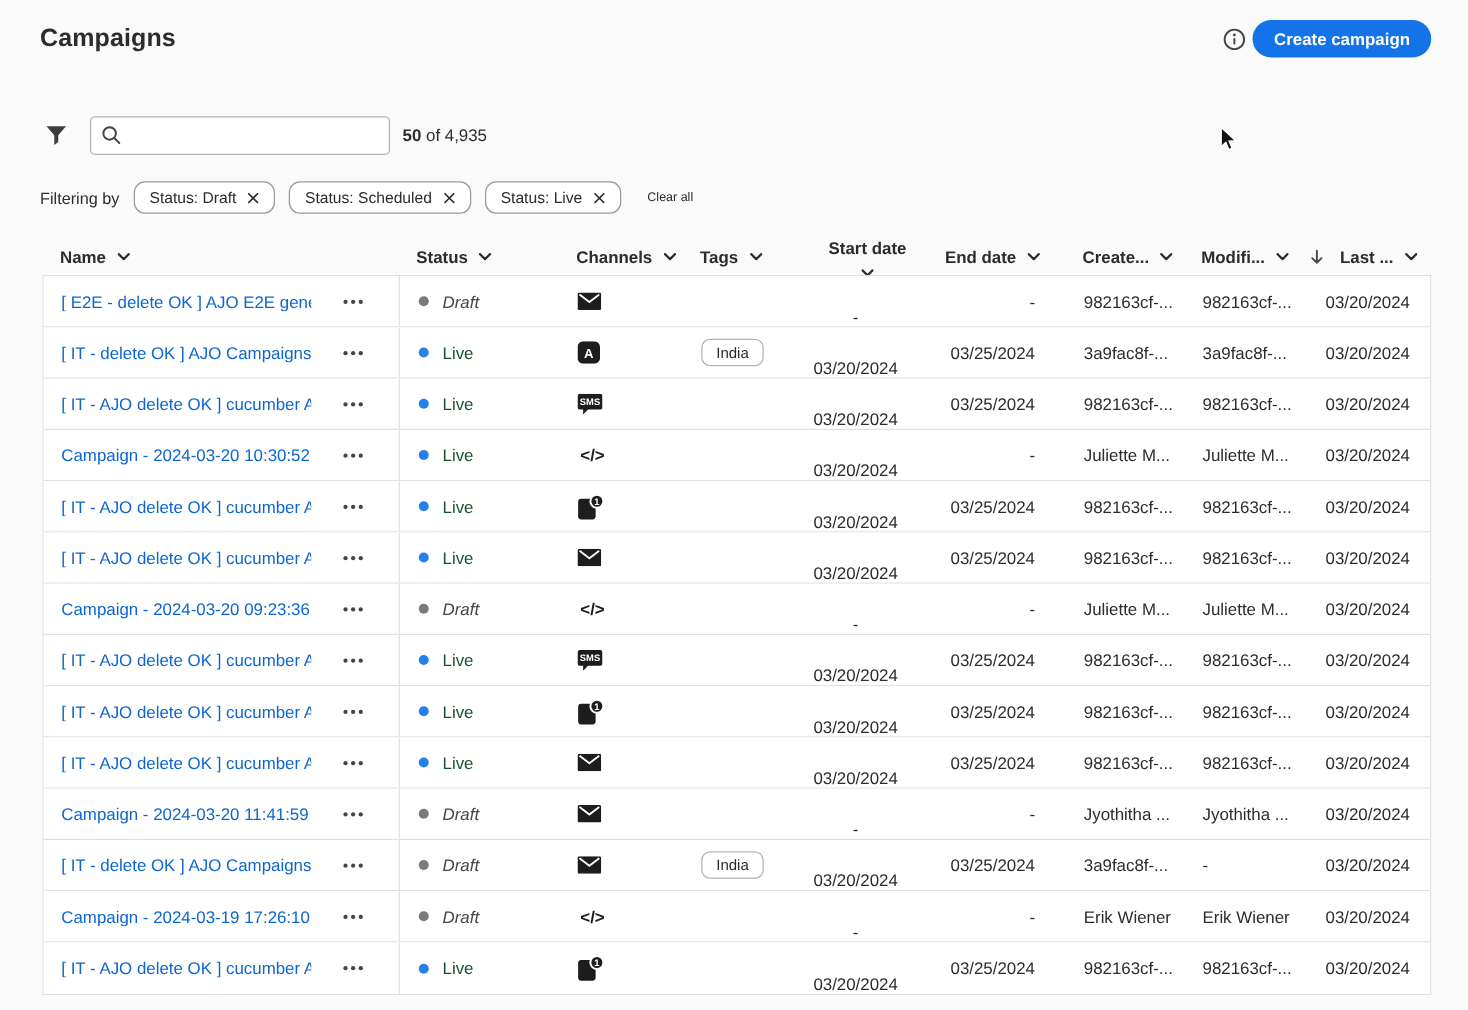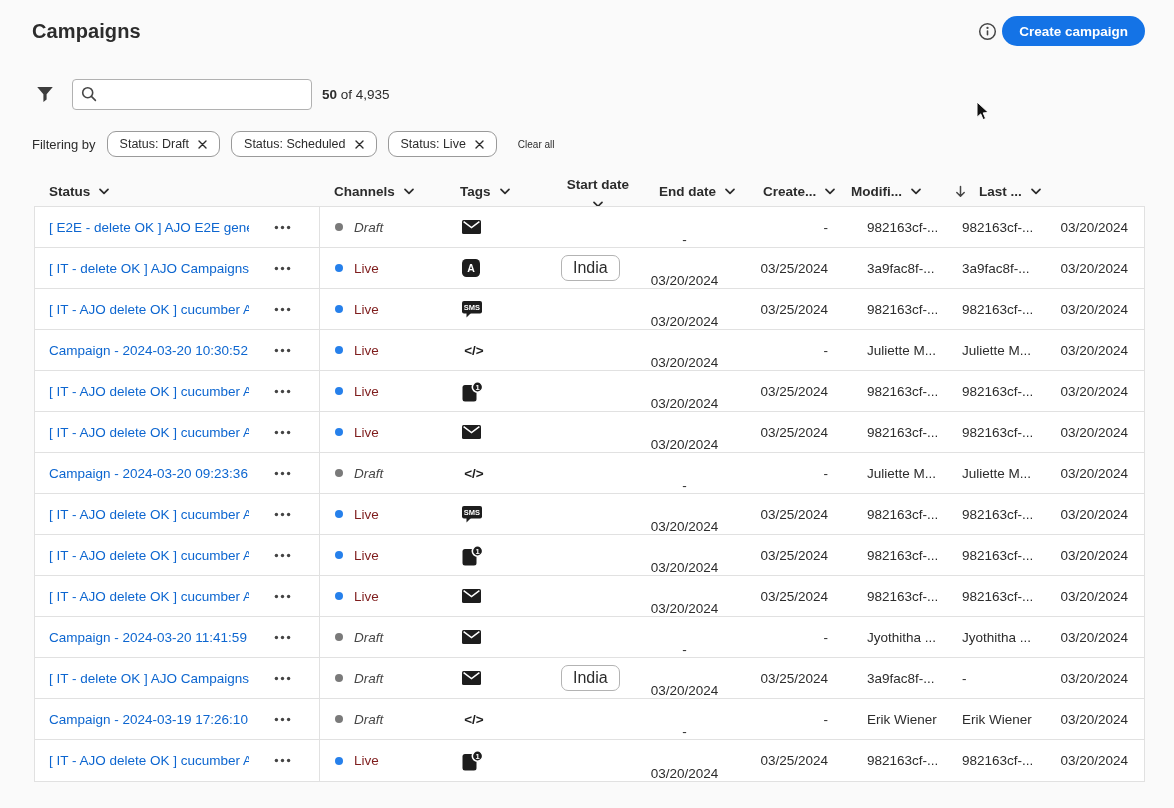--- a/index.html
+++ b/index.html
@@ -14,21 +14,21 @@
   .topbar { display:flex; align-items:center; padding:16px 29px 0 32px; }
   .page-title { font-size:20px; font-weight:700; letter-spacing:.1px; }
   .topbar-right { margin-left:auto; display:flex; align-items:center; gap:3px; }
   .icon-btn { background:none; border:none; cursor:pointer; display:flex; align-items:center; padding:2px; }
   .primary-btn {
     background:var(--accent,#1473e6); color:#fff; border:none; cursor:pointer;
     height:30px; padding:0 17px; border-radius:15px;
     font-family:inherit; font-size:13.5px; font-weight:700;
   }
   
-  .controls { display:flex; align-items:center; margin:33px 29px 0 32px; }
+  .controls { display:flex; align-items:center; margin:47px 29px 0 32px; }
   .funnel-btn { background:none; border:none; cursor:pointer; padding:4px; margin-right:14px; display:flex; }
   .searchbox {
     position:relative; width:240px; height:31px;
   }
   .searchbox input {
     width:100%; height:100%; border:1px solid #b1b1b1; border-radius:4px;
     background:#fff; padding:0 10px 0 32px; font-family:inherit; font-size:13px; color:#2c2c2c; outline:none;
   }
   .searchbox .mag { position:absolute; left:9px; top:7px; }
   .result-count { margin-left:10px; font-size:13.5px; color:#2c2c2c; }
@@ -72,25 +72,25 @@
   .tbody .c-end   { justify-content:flex-end; padding-right:13px; padding-left:0; }
   .tbody .c-last  { justify-content:flex-end; padding-right:18px; padding-left:0; }
   .name-link {
     color:var(--link,#0d66d0); text-decoration:none; white-space:nowrap;
     max-width:200px; overflow:hidden; display:inline-block; cursor:pointer;
   }
   .more-btn { background:none; border:none; cursor:pointer; margin-left:22px; display:flex; padding:3px; }
   .dot { width:8px; height:8px; border-radius:50%; flex:0 0 auto; margin-right:11px; }
   .dot.live  { background:var(--dot-live,#2680eb); }
   .dot.draft { background:var(--dot-draft,#7a7a7a); }
-  .status-text.live  { color:#7f1d1d; }
+  .status-text.live  { color:#14532d; }
   .status-text.draft { color:#464646; font-style:italic; }
   .tag-chip {
     border:1px solid #b3b3b3; border-radius:7px; background:#fff;
-    font-size:16px; color:#2c2c2c; padding:3px 11px; white-space:nowrap;
+    font-size:12px; color:#2c2c2c; padding:3px 11px; white-space:nowrap;
   }
   .sort-arrow { display:flex; margin-right:4px; }
   
   .cursor { position:absolute; left:976px; top:101px; pointer-events:none; }
 </style>
 </head>
 <body>
 
 <div class="topbar">
   <h1 class="page-title">Campaigns</h1>
@@ -153,20 +153,28 @@
             <path d="M1 1 L8 8 M8 1 L1 8" stroke="#2c2c2c" stroke-width="1.4" stroke-linecap="round"></path>
           </svg>
         </span>
       </span>
     </div>
   <button class="clear-all">Clear all</button>
 </div>
 
 <div class="table">
   <div class="trow thead" id="thead">
+      <div class="cell c-name">
+        <span>Name</span>
+        <span style="display:flex">
+          <svg width="10" height="7" viewBox="0 0 10 7">
+            <path d="M1 1.3 L5 5.3 L9 1.3" stroke="#2c2c2c" stroke-width="1.7" fill="none" stroke-linecap="round" stroke-linejoin="round"></path>
+          </svg>
+        </span>
+      </div>
       <div class="cell c-status">
         <span>Status</span>
         <span style="display:flex">
           <svg width="10" height="7" viewBox="0 0 10 7">
             <path d="M1 1.3 L5 5.3 L9 1.3" stroke="#2c2c2c" stroke-width="1.7" fill="none" stroke-linecap="round" stroke-linejoin="round"></path>
           </svg>
         </span>
       </div>
       <div class="cell c-channels">
         <span>Channels</span>

